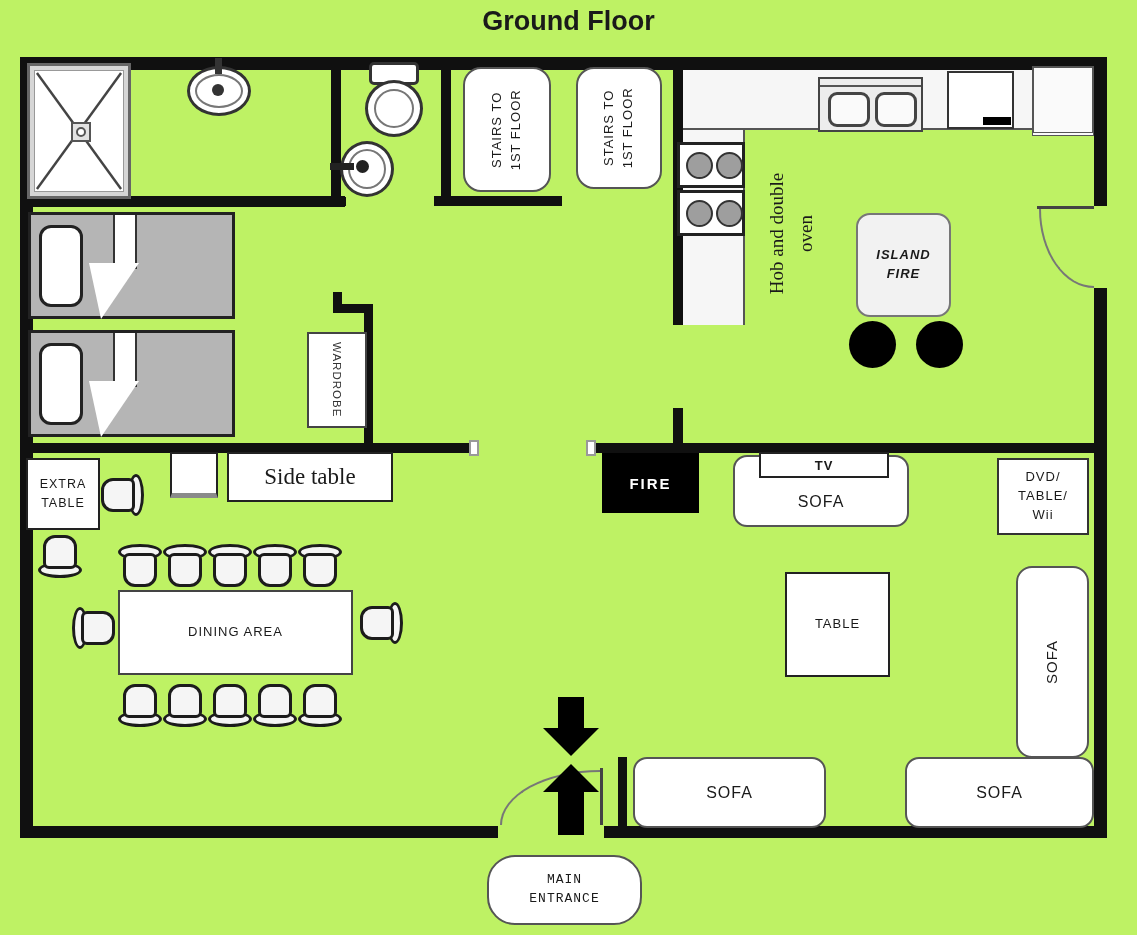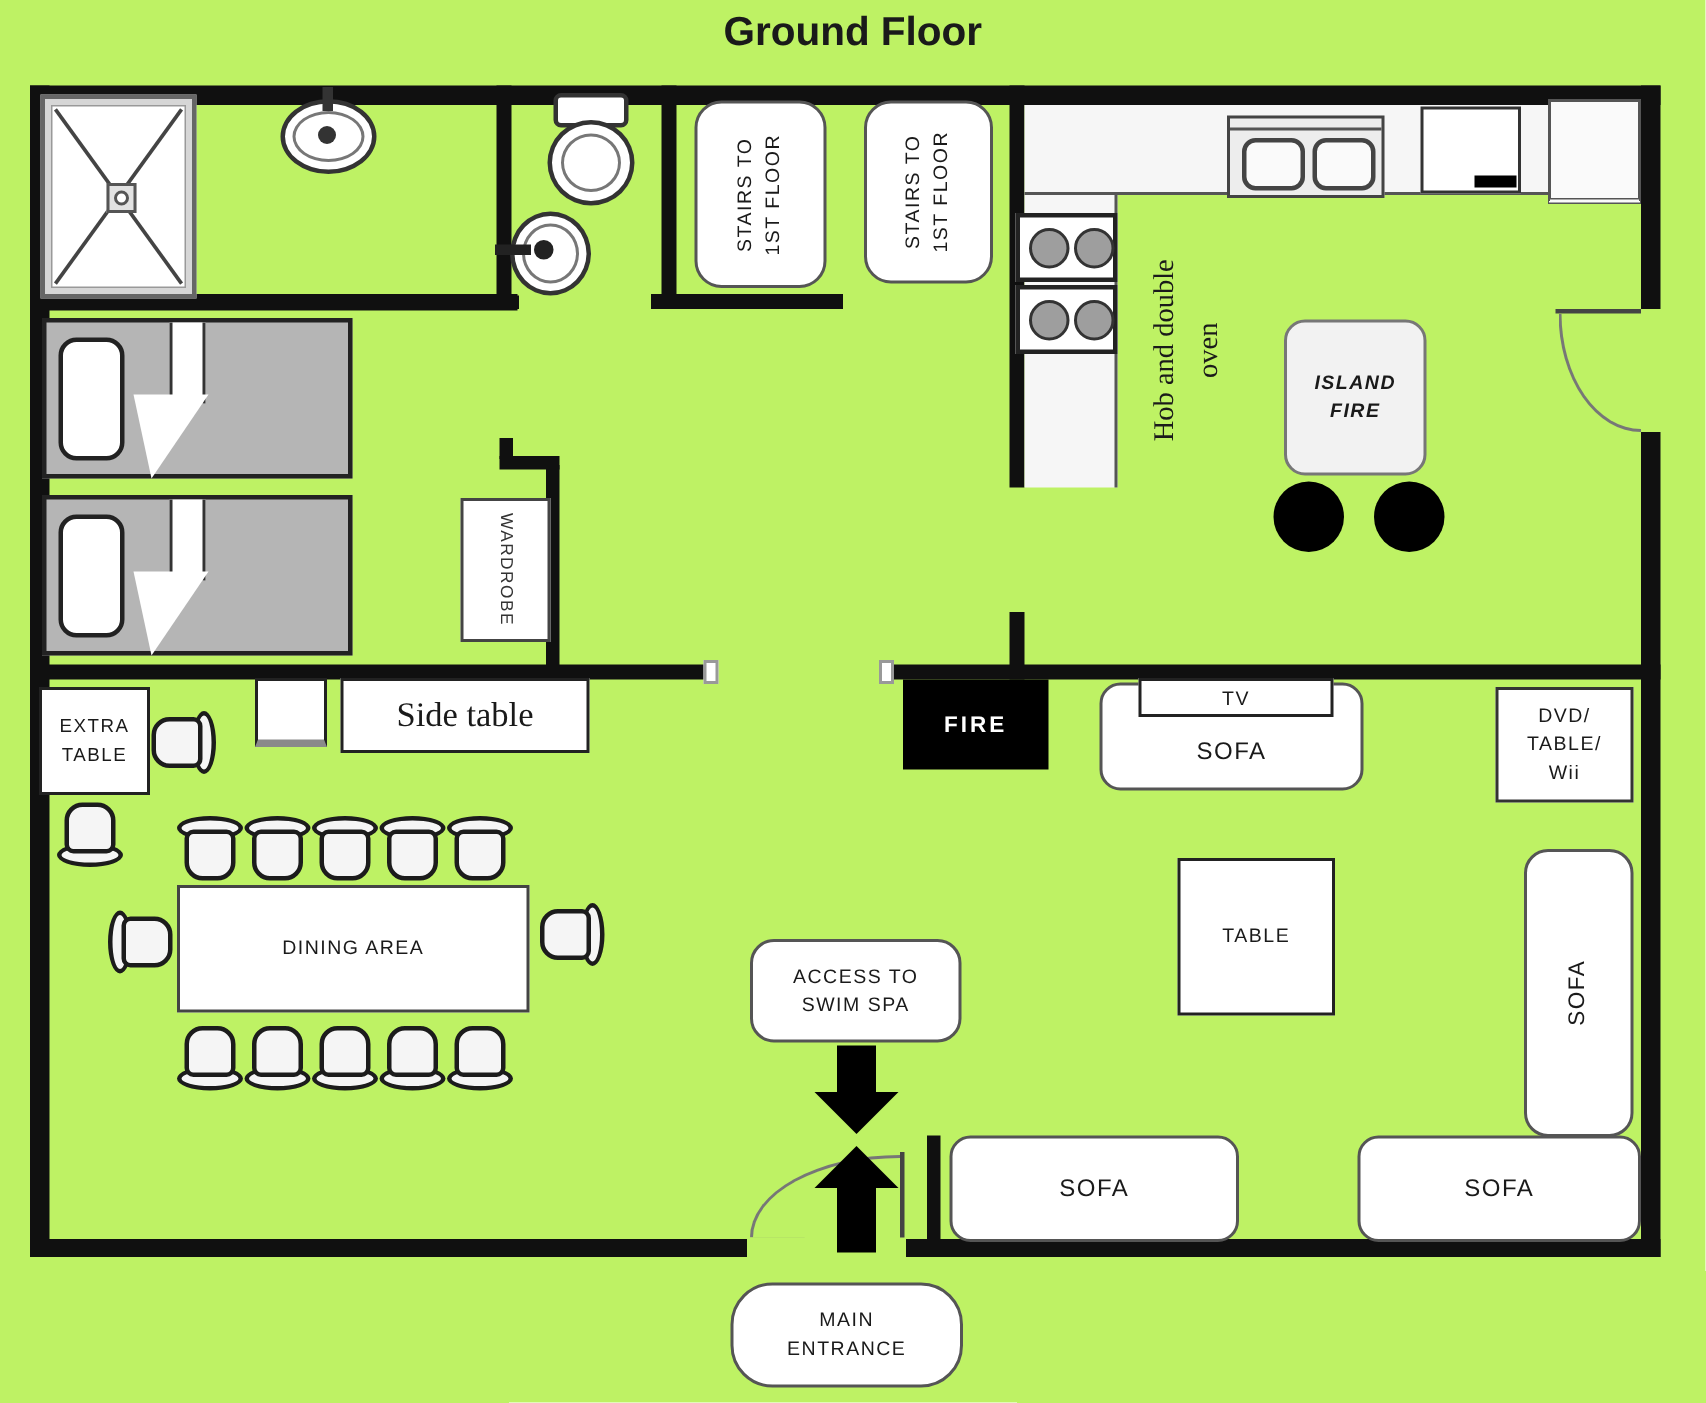--- a/index.html
+++ b/index.html
@@ -173,21 +173,21 @@
     <div style="writing-mode:vertical-rl;font-size:11.5px;letter-spacing:1px;color:#333;">WARDROBE</div>
   </div>
 
   <div class="box fire" style="left:602px;top:453px;width:97px;height:60px;border:none;">
     <span>FIRE</span>
   </div>
 
   <div class="box rbox" style="left:733px;top:455px;width:176px;height:72px;border-radius:14px;">
     <span class="lbl" style="font-size:16px;margin-top:22px;">SOFA</span>
   </div>
-  <div class="box" style="left:759px;top:452px;width:130px;height:26px;border-color:#222;">
+  <div class="box" style="left:759px;top:452px;width:130px;height:26px;border-color:#222;font-weight:bold;">
     <span style="font-size:13px;letter-spacing:1px;">TV</span>
   </div>
 
   <div class="box" style="left:997px;top:458px;width:92px;height:77px;border-color:#333;">
     <div class="lbl" style="font-size:13px;">
       <div>DVD/</div>
       <div>TABLE/</div>
       <div>Wii</div>
     </div>
   </div>
@@ -276,32 +276,26 @@
 
   <div class="chair right" style="left:98px;top:474px;width:46px;height:44px;">
       <div class="back"></div>
       <div class="seat"></div>
     </div>
   <div class="chair down" style="left:38px;top:532px;width:45px;height:46px;">
       <div class="back"></div>
       <div class="seat"></div>
     </div>
 
-  <div class="box rbox" style="left:500px;top:626px;width:141px;height:69px;border-radius:16px;">
-    <div class="lbl" style="font-size:13px;">
-      <div>ACCESS TO</div>
-        <div>SWIM SPA</div>
-    </div>
-  </div>
   <div class="arr-shaft" style="left:558px;top:697px;width:26px;height:32px;"></div>
   <div class="tri" style="left:543px;top:728px;border-left:28px solid transparent;border-right:28px solid transparent;border-top:28px solid #000;"></div>
 
   <div class="tri" style="left:543px;top:764px;border-left:28px solid transparent;border-right:28px solid transparent;border-bottom:28px solid #000;"></div>
   <div class="arr-shaft" style="left:558px;top:792px;width:26px;height:43px;"></div>
 
-  <div class="box rbox" style="left:487px;top:855px;width:155px;height:70px;border-radius:28px;">
+  <div class="box rbox" style="left:487px;top:855px;width:155px;height:70px;border-radius:28px;font-family:Liberation Mono, monospace;">
     <div class="lbl" style="font-size:13px;">
       <div>MAIN</div>
         <div>ENTRANCE</div>
     </div>
   </div>
 
 </div>
 
 </body></html>

